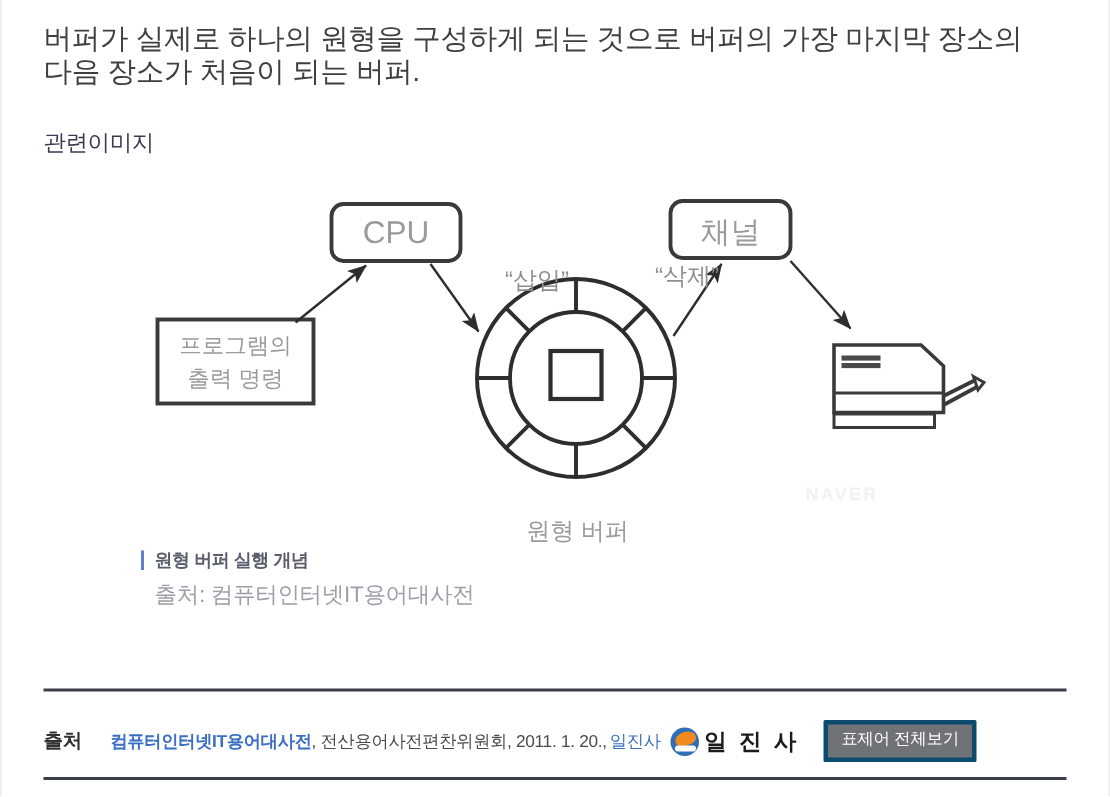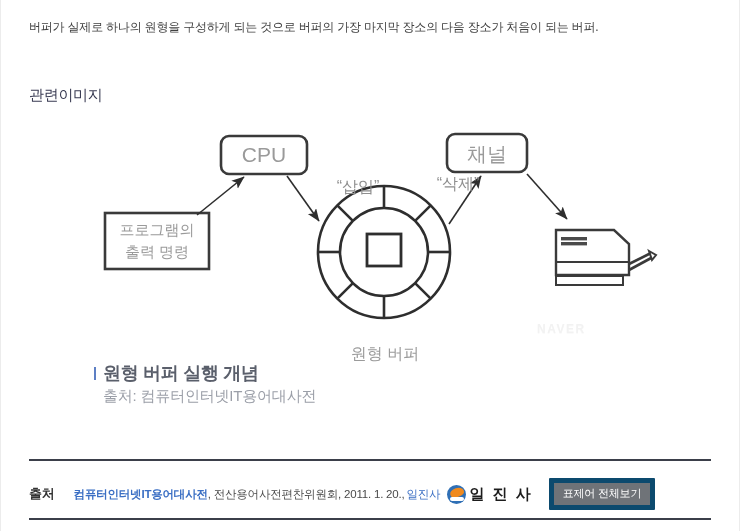--- a/index.html
+++ b/index.html
@@ -24,21 +24,21 @@
     border-left: 1px solid #ececec;
     border-right: 1px solid #ececec;
   }
 
   
   .intro {
     position: absolute;
     left: 28px;
     top: 16px;
     width: 670px;
-    font-size: 12px;
+    font-size: 19px;
     line-height: 22px;
     color: #404040;
     letter-spacing: -0.2px;
   }
 
   
   .section-heading {
     position: absolute;
     left: 28px;
     top: 86px;
@@ -78,21 +78,21 @@
   
   .caption-wrap {
     position: absolute;
     left: 93px;
     top: 365px;
     width: 520px;
   }
   .caption-title {
     position: relative;
     padding-left: 9px;
-    font-size: 18px;
+    font-size: 12px;
     font-weight: bold;
     color: #5a5f6b;
     letter-spacing: -0.3px;
     line-height: 16px;
   }
   .caption-title::before {
     content: "";
     position: absolute;
     left: 0;
     top: 2px;
@@ -197,21 +197,21 @@
     letter-spacing: 2px;
   }
 
   .catalog-button {
     margin-left: 16px;
     background: #6f7378;
     color: #ffffff;
     font-size: 11px;
     letter-spacing: -0.2px;
     padding: 4px 9px 5px 9px;
-    border: 5px solid #0c4a6e;
+    border: 3px solid #0c4a6e;
     border-radius: 1px;
     cursor: pointer;
     line-height: 13px;
   }
 </style>
 </head>
 <body>
 
 <div id="page">
 

